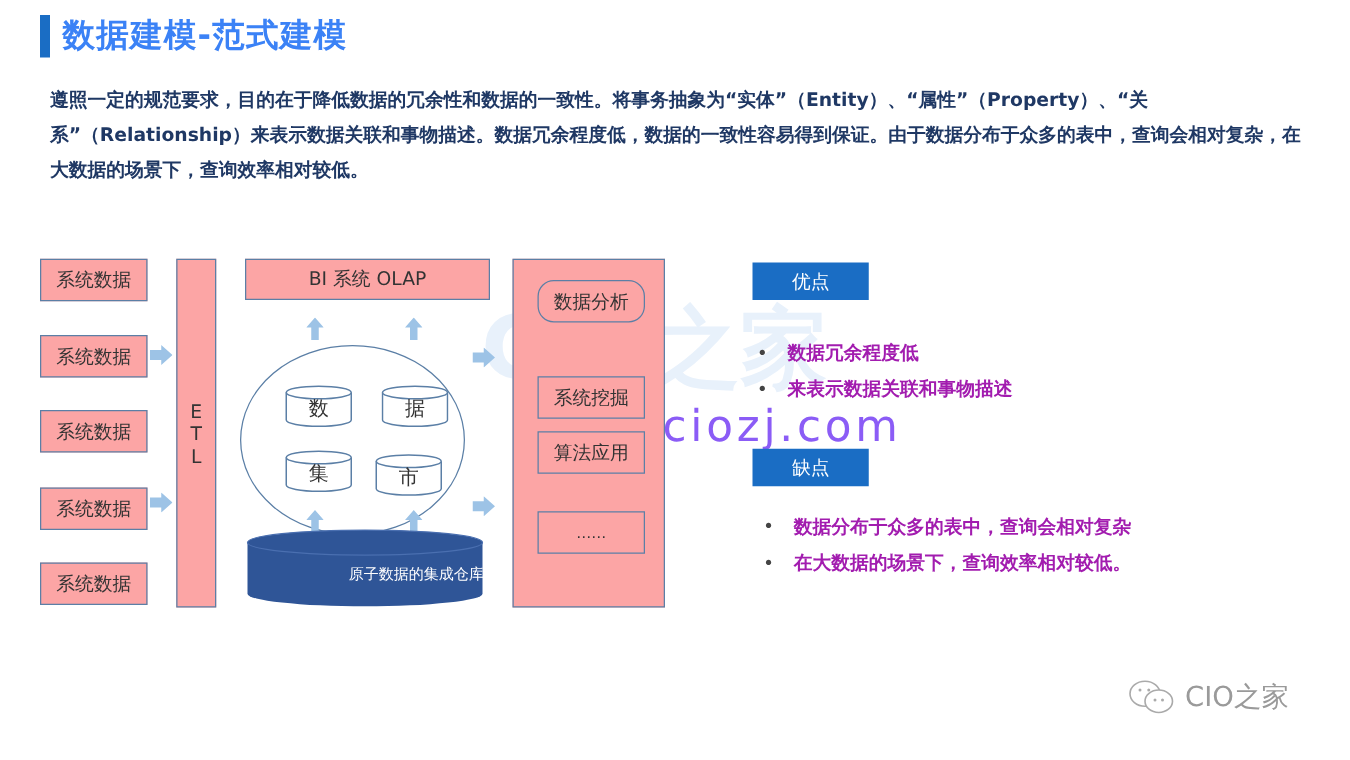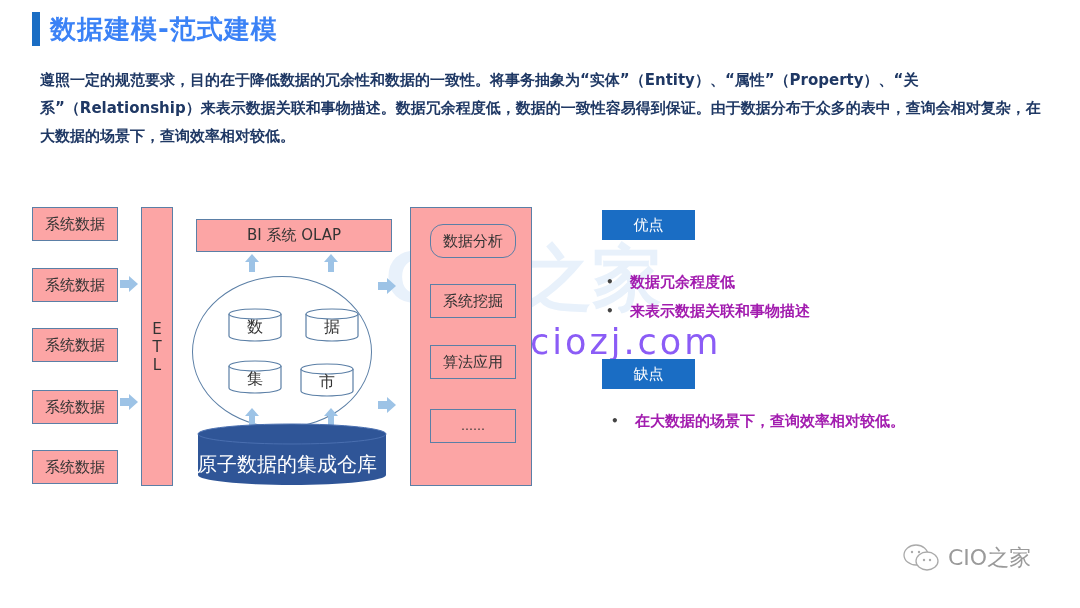--- a/index.html
+++ b/index.html
@@ -4,30 +4,30 @@
 <style>
   html,body{margin:0;padding:0;}
   body{width:1080px;height:608px;background:#ffffff;position:relative;overflow:hidden;font-family:"DejaVu Sans","Liberation Sans",sans-serif;color:#222;}
   .abs{position:absolute;}
   .title-bar{left:32px;top:12px;width:8px;height:34px;background:#1a6dc4;}
   .title{left:50px;top:10px;font-size:26px;font-weight:bold;color:#3b82f6;letter-spacing:1px;line-height:38px;}
   .intro{left:40px;top:66px;width:1010px;font-size:15px;font-weight:bold;color:#1f3864;line-height:28px;}
   .box{border:1.5px solid #5b7fa6;background:#fca5a5;box-sizing:border-box;display:flex;align-items:center;justify-content:center;font-size:15px;color:#333;}
   .src{left:32px;width:86px;height:34px;}
   .etl{left:141px;top:207px;width:32px;height:279px;flex-direction:column;font-size:15px;line-height:18px;}
-  .bi{left:196px;top:219px;width:196px;height:33px;}
+  .bi{left:196px;top:207px;width:196px;height:33px;}
   .right-panel{left:410px;top:207px;width:122px;height:279px;}
   .tool{left:430px;width:86px;height:34px;}
   .ellipse{left:192px;top:276px;width:180px;height:152px;border:1.3px solid #5b7fa6;border-radius:50%;box-sizing:border-box;}
   .cyl{width:54px;height:34px;}
   .cyl svg{position:absolute;left:0;top:0;}
   .cyl span{position:absolute;left:0;width:100%;top:9px;text-align:center;font-size:16px;color:#333;}
   .wh{left:197px;top:423px;width:190px;height:64px;}
   .wh svg{position:absolute;left:0;top:0;}
-  .wh span{position:absolute;left:0;width:100%;top:28px;text-align:left;font-size:20px;color:#fff;}
+  .wh span{position:absolute;left:0;width:100%;top:28px;text-align:right;font-size:12px;color:#fff;}
   .tag{width:93px;height:30px;background:#1a6dc4;color:#fff;font-size:15px;display:flex;align-items:center;justify-content:center;}
   .bullets{font-size:15px;color:#a21caf;line-height:29px;font-weight:bold;}
   .bullets div{position:relative;padding-left:28px;}
   .bullets div::before{content:"•";position:absolute;left:4px;top:0;font-size:12px;color:#444;}
   .wm{color:#e8f1fb;font-size:70px;font-weight:bold;}
   .footer{left:902px;top:543px;font-size:22px;color:#9a9a9a;display:flex;align-items:center;gap:6px;}
 </style>
 </head>
 <body>
 
@@ -117,32 +117,33 @@
 
 <svg class="abs" style="left:378px;top:278px;" width="18" height="16">
     <path d="M0 4 H9 V0 L18 8 L9 16 V12 H0 Z" fill="#9dc3e6"></path>
   </svg>
 <svg class="abs" style="left:378px;top:397px;" width="18" height="16">
     <path d="M0 4 H9 V0 L18 8 L9 16 V12 H0 Z" fill="#9dc3e6"></path>
   </svg>
 
 <div class="abs box right-panel"></div>
 <div class="abs box tool" style="top:224px;border-radius:13px;">数据分析</div>
-<div class="abs box tool" style="top:284px;">系统挖掘</div>
+<div class="abs box tool" style="top:301px;">系统挖掘</div>
 <div class="abs box tool" style="top:345px;">算法应用</div>
 <div class="abs box tool" style="top:409px;font-size:12px;">……</div>
 
 <div class="abs tag" style="left:602px;top:210px;">优点</div>
 <div class="abs bullets" style="left:602px;top:268px;">
   <div>数据冗余程度低</div>
   <div>来表示数据关联和事物描述</div>
 </div>
 
 <div class="abs tag" style="left:602px;top:359px;">缺点</div>
 <div class="abs bullets" style="left:607px;top:407px;">
+  <div>数据分布于众多的表中，查询会相对复杂</div>
   <div>在大数据的场景下，查询效率相对较低。</div>
 </div>
 
 <div class="abs footer">
   <svg width="40" height="30">
     <ellipse cx="14" cy="12" rx="12" ry="10" fill="#fff" stroke="#aaa" stroke-width="1.3"></ellipse>
     <ellipse cx="25" cy="18" rx="11" ry="9" fill="#fff" stroke="#aaa" stroke-width="1.3"></ellipse>
     <circle cx="10" cy="9" r="1.2" fill="#aaa"></circle>
       <circle cx="17" cy="9" r="1.2" fill="#aaa"></circle>
     <circle cx="22" cy="17" r="1.2" fill="#aaa"></circle>

